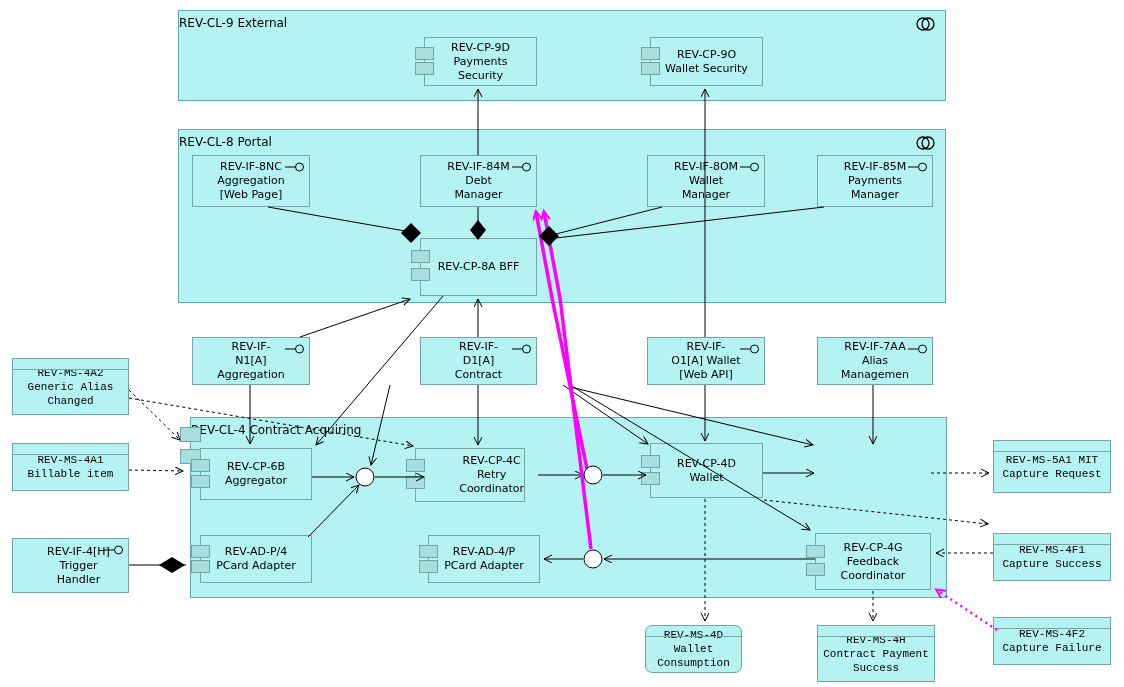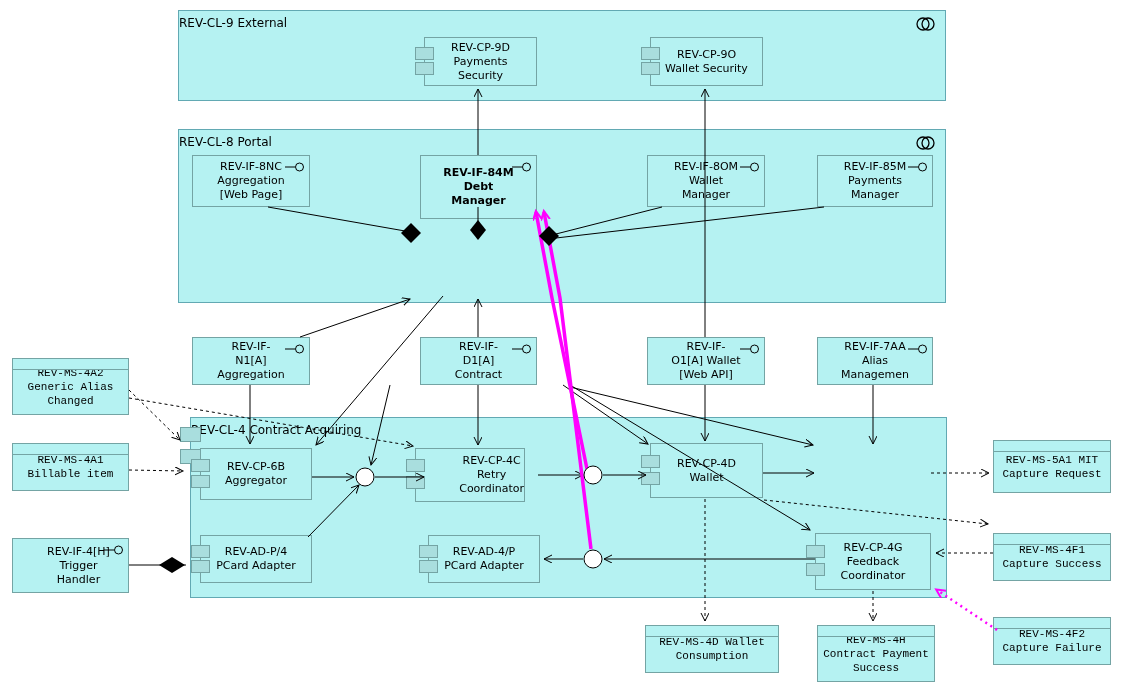--- a/index.html
+++ b/index.html
@@ -62,21 +62,21 @@
 
   <div class="box" style="left:192px;top:155px;width:118px;height:52px;">
     <svg class="lolli" width="20" height="10">
         <line x1="0" y1="5" x2="10" y2="5" stroke="#000"></line>
         <circle cx="14.5" cy="5" r="4" fill="none" stroke="#000"></circle>
       </svg>
     <span class="lbl">REV-IF-8NC
 Aggregation
 [Web Page]</span>
   </div>
-  <div class="box" style="left:420px;top:155px;width:117px;height:64px;font-weight:bold;">
+  <div class="box" style="left:420px;top:155px;width:117px;height:52px;">
     <svg class="lolli" width="20" height="10">
         <line x1="0" y1="5" x2="10" y2="5" stroke="#000"></line>
         <circle cx="14.5" cy="5" r="4" fill="none" stroke="#000"></circle>
       </svg>
     <span class="lbl">REV-IF-84M
 Debt
 Manager</span>
   </div>
   <div class="box" style="left:647px;top:155px;width:118px;height:52px;">
     <svg class="lolli" width="20" height="10">
@@ -89,20 +89,25 @@
   </div>
   <div class="box" style="left:817px;top:155px;width:116px;height:52px;">
     <svg class="lolli" width="20" height="10">
         <line x1="0" y1="5" x2="10" y2="5" stroke="#000"></line>
         <circle cx="14.5" cy="5" r="4" fill="none" stroke="#000"></circle>
       </svg>
     <span class="lbl">REV-IF-85M
 Payments
 Manager</span>
   </div>
+  <div class="box" style="left:420px;top:238px;width:117px;height:58px;">
+    <div class="sq sq1"></div>
+      <div class="sq sq2"></div>
+    <span class="lbl">REV-CP-8A BFF</span>
+  </div>
 
   <div class="box" style="left:192px;top:337px;width:118px;height:48px;">
     <svg class="lolli" width="20" height="10">
         <line x1="0" y1="5" x2="10" y2="5" stroke="#000"></line>
         <circle cx="14.5" cy="5" r="4" fill="none" stroke="#000"></circle>
       </svg>
     <span class="lbl">REV-IF-
 N1[A]
 Aggregation</span>
   </div>
@@ -203,21 +208,21 @@
     <div class="band"></div>
     <span class="lbl">REV-MS-4F1
 Capture Success</span>
   </div>
   <div class="box hasband" style="left:993px;top:617px;width:118px;height:48px;">
     <div class="band"></div>
     <span class="lbl">REV-MS-4F2
 Capture Failure</span>
   </div>
 
-  <div class="box hasband" style="left:645px;top:625px;width:134px;height:48px;">
+  <div class="box hasband" style="left:645px;top:625px;width:97px;height:48px;border-radius:7px;">
     <div class="band"></div>
     <span class="lbl">REV-MS-4D Wallet
 Consumption</span>
   </div>
   <div class="box hasband" style="left:817px;top:625px;width:118px;height:57px;">
     <div class="band"></div>
     <span class="lbl">REV-MS-4H
 Contract Payment
 Success</span>
   </div>

